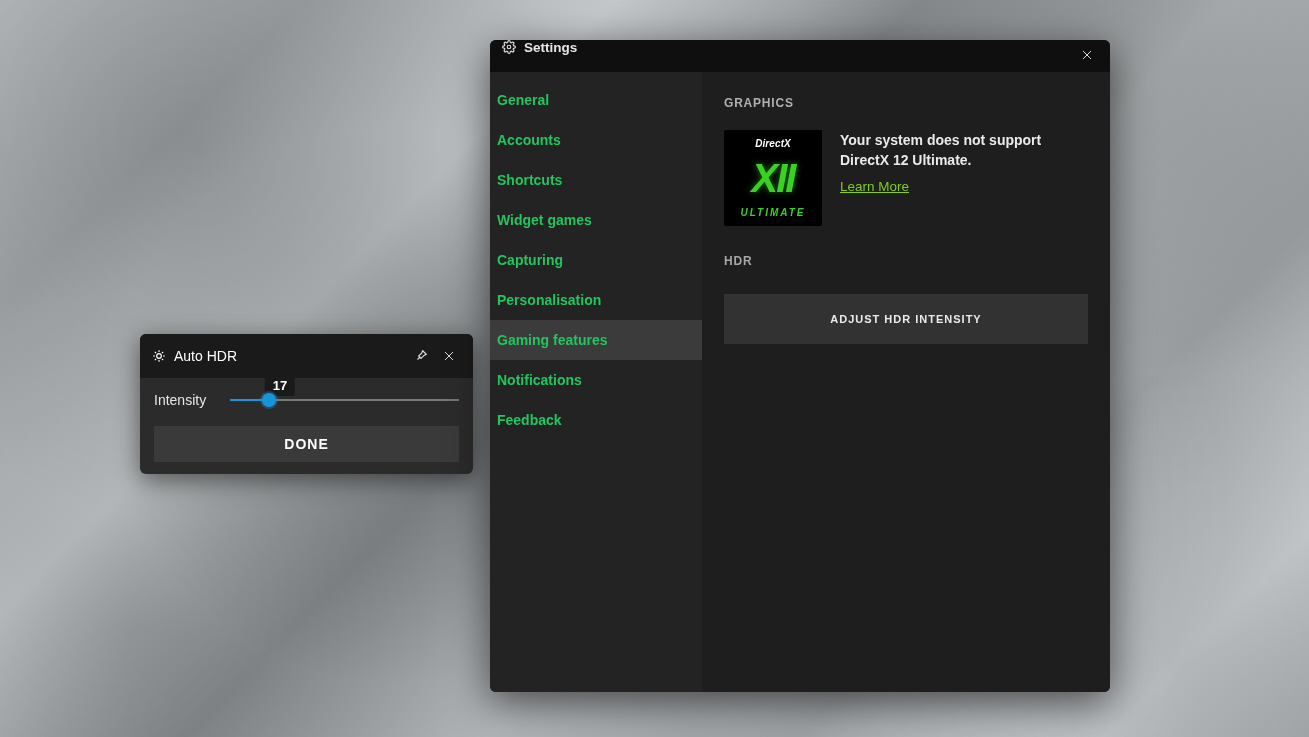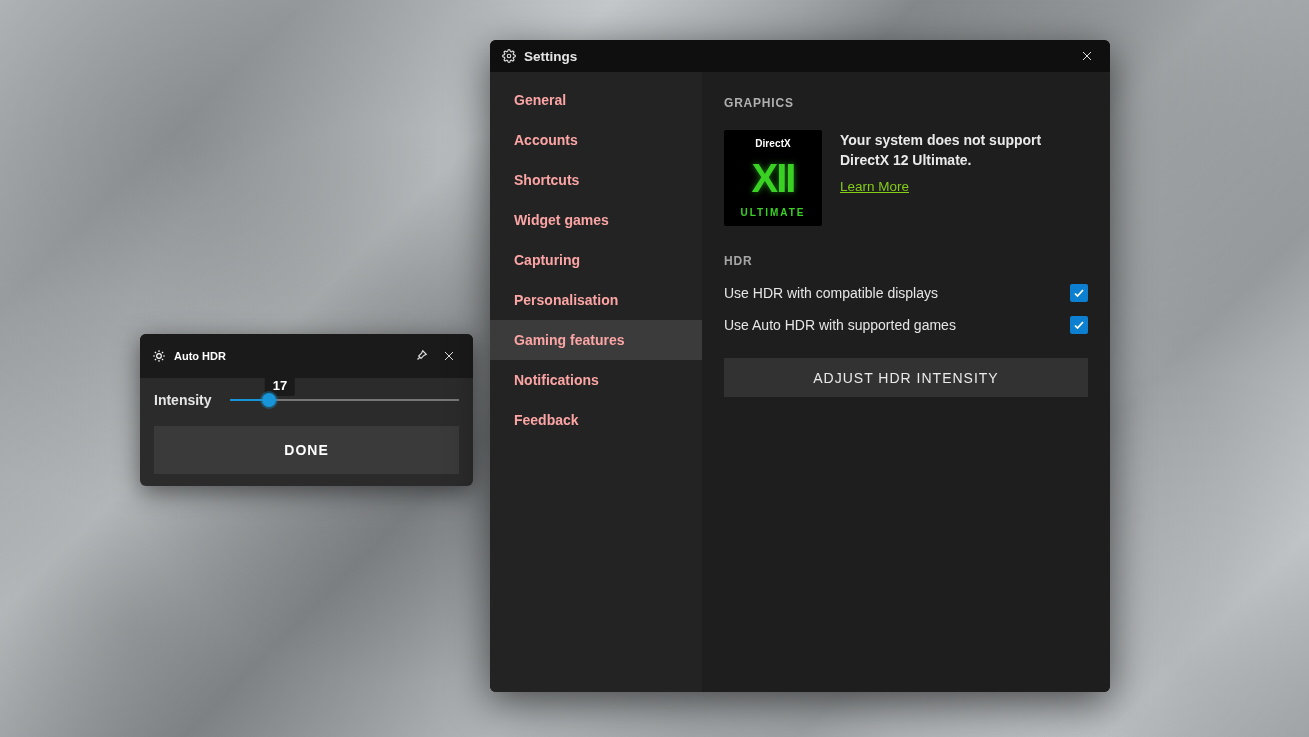--- a/index.html
+++ b/index.html
@@ -40,29 +40,29 @@
     align-items: center;
     padding: 8px 10px 8px 12px;
     background: #1a1a1a;
     border-radius: 6px 6px 0 0;
     position: relative;
   }
   .hdr-header .sun-icon {
     width: 14px; height: 14px; margin-right: 8px;
     display: inline-flex; align-items: center; justify-content: center;
   }
-  .hdr-title { font-size: 11px; font-weight: 700; flex: 0 0 auto; }
+  .hdr-title { font-size: 14px; font-weight: 400; flex: 0 0 auto; }
   .hdr-spacer { flex: 1; }
   .hdr-pin, .hdr-close {
     width: 28px; height: 28px; display: flex; align-items: center; justify-content: center;
     color: #ddd; cursor: pointer;
   }
 
   .hdr-body { padding: 14px 14px 12px; }
-  .hdr-row { display: flex; align-items: center; gap: 12px; font-weight: bold; }
+  .hdr-row { display: flex; align-items: center; gap: 12px; }
   .hdr-label { font-size: 14px; color: #e6e6e6; width: 64px; }
   .slider-wrap { position: relative; flex: 1; }
   .slider-track {
     height: 2px; background: #777; width: 100%; position: relative; top: 50%; transform: translateY(-50%);
   }
   .slider-fill {
     position: absolute; left: 0; top: 0; height: 2px; background: #1895d8;
   }
   .slider-thumb {
     position: absolute; top: 50%; transform: translate(-50%, -50%);
@@ -76,21 +76,21 @@
     background: #1a1a1a;
     color: #fff;
     padding: 3px 8px;
     font-size: 13px;
     font-weight: 600;
     border-radius: 2px;
   }
   .hdr-done {
     margin-top: 18px;
     width: 100%;
-    height: 48px;
+    height: 36px;
     background: #3a3a3a;
     color: #fff;
     border: none;
     font-size: 14px;
     letter-spacing: 1px;
     font-weight: 600;
     cursor: pointer;
   }
 
   
@@ -103,64 +103,63 @@
     background: #1e1e1e;
     border-radius: 6px;
     box-shadow: 0 10px 40px rgba(0,0,0,0.6);
     display: flex;
     flex-direction: column;
     overflow: hidden;
     color: #e6e6e6;
   }
   .sw-titlebar {
     display: flex;
-    align-items: center;
     height: 32px;
     background: #0f0f0f;
     padding: 0 8px 0 12px;
   }
   .sw-titlebar .gear {
     width: 14px; height: 14px; margin-right: 8px; display: flex; align-items: center; justify-content: center;
   }
   .sw-title { font-size: 13.5px; font-weight: 600; }
   .sw-spacer { flex: 1; }
   .sw-close {
     width: 30px; height: 30px; display: flex; align-items: center; justify-content: center;
     color: #ddd; cursor: pointer;
   }
   .sw-body { display: flex; flex: 1; }
   .sw-sidebar {
     width: 212px;
     background: #232323;
     padding-top: 8px;
   }
   .sw-side-item {
-    padding: 12px 24px;
+    padding: 12px 7px;
     font-size: 14px;
-    color: #fca5a5;
+    color: #22c55e;
     cursor: pointer;
     font-weight: 600;
   }
   .sw-side-item.selected { background: #3b3b3b; }
   .sw-content {
     flex: 1;
     background: #1e1e1e;
     padding: 24px 22px 22px 22px;
     overflow: auto;
   }
   .section-heading {
     font-size: 12px;
     letter-spacing: 0.8px;
     color: #b0b0b0;
     font-weight: 600;
     margin-bottom: 20px;
   }
   .dx-row { display: flex; gap: 18px; align-items: flex-start; margin-bottom: 28px; }
   .dx-badge {
-    width: 98px; height: 96px; background: #000; display: flex; flex-direction: column; align-items: center; justify-content: space-between; padding: 8px 16px; border-radius: 2px;
+    width: 98px; height: 96px; background: #000; display: flex; flex-direction: column; align-items: center; justify-content: space-between; padding: 8px 16px; border-radius: 2px; font-style: italic;
   }
   .dx-top { font-size: 10px; color: #fff; font-weight: 600; letter-spacing: .1px;}
   .dx-xii {
     font-family: "Arial Black", sans-serif;
     font-size: 40px; font-weight: 900; color: #39d223;
     text-shadow: 0 0 6px rgba(57,210,35,0.6);
     letter-spacing: -2px; line-height: 1;
   }
   .dx-ult { font-size: 10px; color: #39d223; font-weight: 800; letter-spacing: 2px; }
   .dx-text { flex: 1; }
@@ -174,27 +173,27 @@
     margin: 8px 0 16px 0;
   }
   .chk-row { display: flex; align-items: center; justify-content: space-between; margin-bottom: 14px; }
   .chk-label { font-size: 14px; color: #e6e6e6; }
   .chk {
     width: 18px; height: 18px; background: #0c7fd0; display: flex; align-items: center; justify-content: center; cursor: pointer; border-radius: 2px;
   }
   .adjust-btn {
     margin-top: 10px;
     width: 100%;
-    height: 39px;
+    height: 50px;
     background: #323232;
     color: #eaeaea;
     border: none;
-    font-size: 14px;
+    font-size: 11px;
     letter-spacing: 1px;
-    font-weight: 400;
+    font-weight: 700;
     cursor: pointer;
   }
 </style>
 </head>
 <body>
 
 <div class="hdr-panel">
   <div class="hdr-header">
     <span class="sun-icon">
       <svg width="14" height="14" viewBox="0 0 24 24" fill="none" stroke="#fff" stroke-width="2">
@@ -274,34 +273,16 @@
           <div class="dx-top">DirectX</div>
           <div class="dx-xii">XII</div>
           <div class="dx-ult">ULTIMATE</div>
         </div>
         <div class="dx-text">
           <div class="dx-msg">Your system does not support DirectX 12 Ultimate.</div>
           <span class="dx-link">Learn More</span>
         </div>
       </div>
       <div class="hdr-section-heading">HDR</div>
-      <div id="hdr-options">
-          <div class="chk-row">
-            <span class="chk-label">Use HDR with compatible displays</span>
-            <span class="chk">
-              <svg width="12" height="12" viewBox="0 0 24 24" fill="none" stroke="#fff" stroke-width="3.5">
-                <polyline points="4 13 9 18 20 6"></polyline>
-              </svg>
-            </span>
-          </div>
-          <div class="chk-row">
-            <span class="chk-label">Use Auto HDR with supported games</span>
-            <span class="chk">
-              <svg width="12" height="12" viewBox="0 0 24 24" fill="none" stroke="#fff" stroke-width="3.5">
-                <polyline points="4 13 9 18 20 6"></polyline>
-              </svg>
-            </span>
-          </div>
-        </div>
       <button class="adjust-btn">ADJUST HDR INTENSITY</button>
     </div>
   </div>
 </div>
 
 </body></html>

